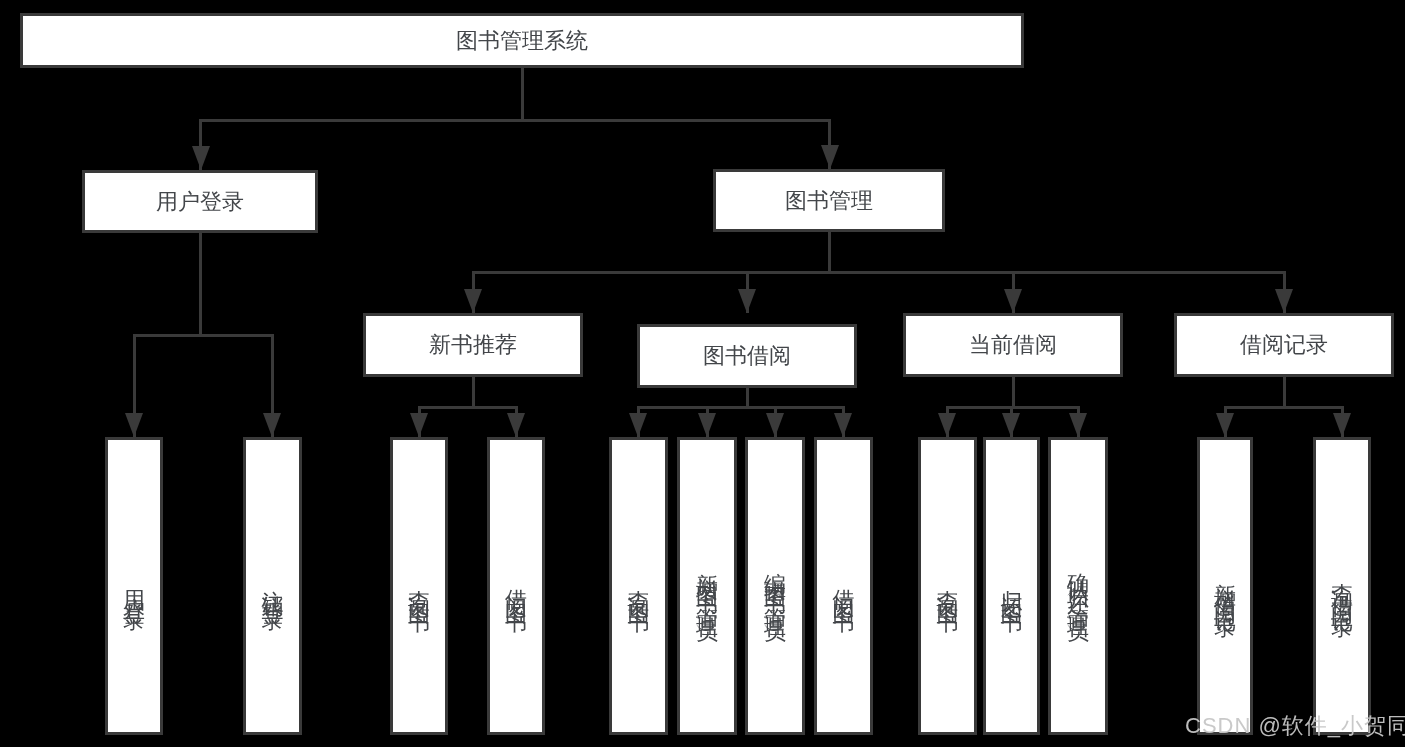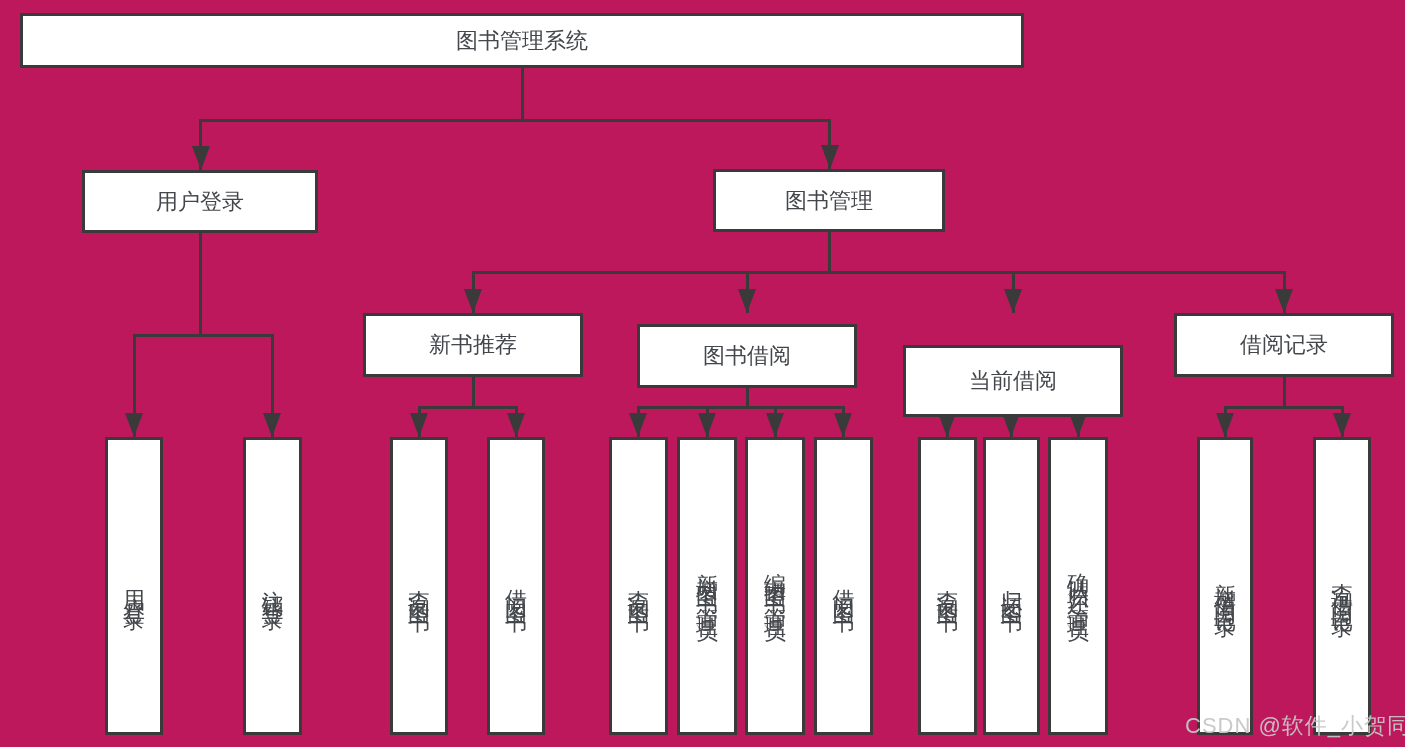--- a/index.html
+++ b/index.html
@@ -1,17 +1,17 @@
 <!DOCTYPE html>
 <html><head>
 <meta charset="utf-8">
 <style>
   html,body{margin:0;padding:0;background:#ffffff;}
   #stage{
-    position:relative;width:1405px;height:747px;background:#be185d;overflow:hidden;
+    position:relative;width:1405px;height:747px;background:#000000;overflow:hidden;
     font-family:"Liberation Sans","DejaVu Sans",sans-serif;color:#43464a;
   }
   
   .box{
     position:absolute;box-sizing:border-box;border:3px solid #3a3a3a;background:#ffffff;
     display:flex;align-items:center;justify-content:center;text-align:center;
     font-size:22px;line-height:1;color:#43464a;
   }
   .vbox{
     writing-mode:vertical-rl;text-orientation:mixed;letter-spacing:7px;
@@ -29,21 +29,21 @@
     position:absolute;left:1185px;top:711px;font-size:22px;letter-spacing:1px;
     color:rgba(198,198,198,0.95);z-index:10;white-space:nowrap;
   }
 
   
   #b-root   {left:20px;  top:13px;  width:1004px;height:55px;}
   #b-login  {left:82px;  top:170px; width:236px; height:63px;}
   #b-mgmt   {left:713px; top:169px; width:232px; height:63px;font-family:Liberation Serif, serif;}
   #b-rec    {left:363px; top:313px; width:220px; height:64px;}
   #b-borrow {left:637px; top:324px; width:220px; height:64px;}
-  #b-current{left:903px; top:313px; width:220px; height:72px;margin-top:32px;}
+  #b-current{left:903px; top:313px; width:220px; height:64px;}
   #b-record {left:1174px;top:313px; width:220px; height:64px;}
   #l-a1{left:105px; top:437px;width:58px;height:298px;}
   #l-a2{left:243px; top:437px;width:59px;height:298px;}
   #l-b1{left:390px; top:437px;width:58px;height:298px;}
   #l-b2{left:487px; top:437px;width:58px;height:298px;}
   #l-c1{left:609px; top:437px;width:59px;height:298px;}
   #l-c2{left:677px; top:437px;width:60px;height:298px;}
   #l-c3{left:745px; top:437px;width:60px;height:298px;}
   #l-c4{left:814px; top:437px;width:59px;height:298px;}
   #l-d1{left:918px; top:437px;width:59px;height:298px;}

